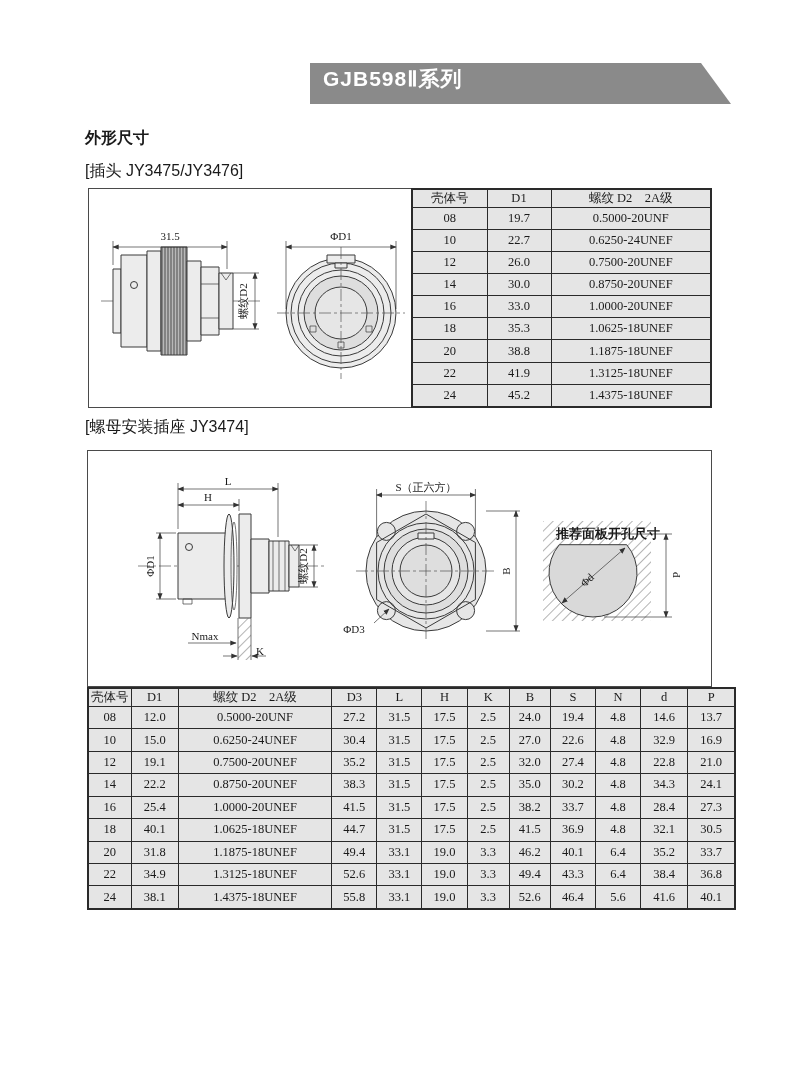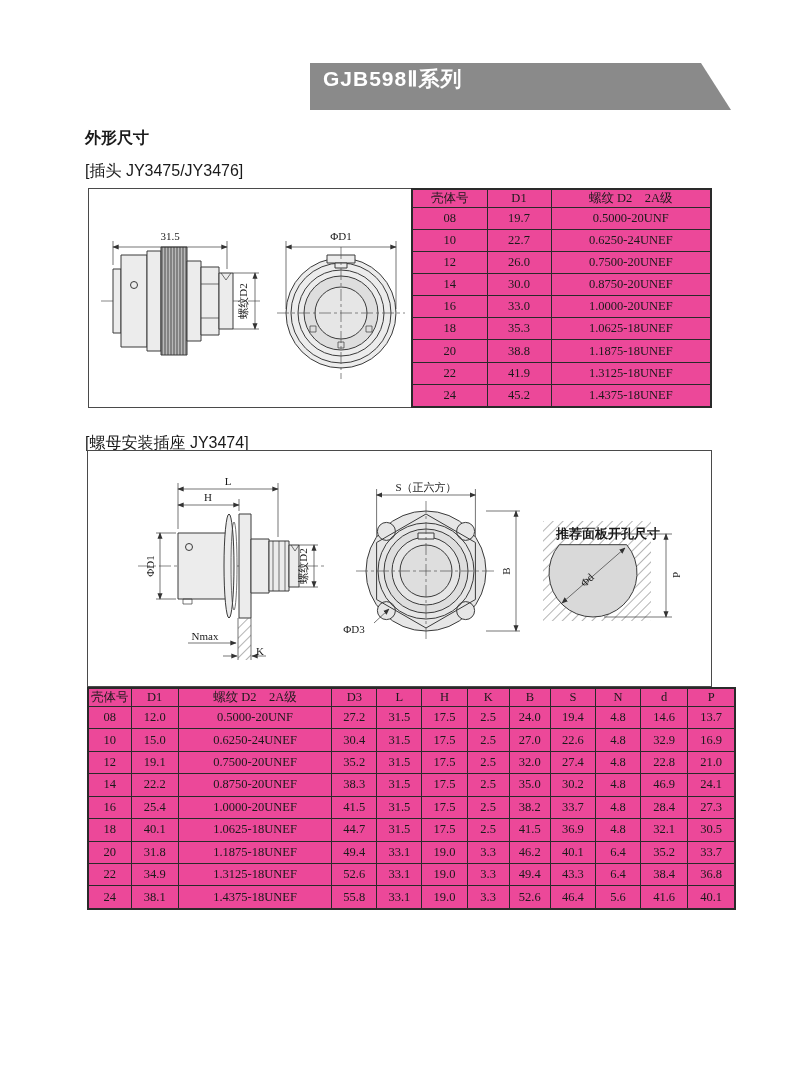--- a/index.html
+++ b/index.html
@@ -1,44 +1,44 @@
 <!DOCTYPE html>
 <html><head>
 <meta charset="utf-8">
 <style>
   html,body{margin:0;padding:0;background:#fff;}
   #page{position:relative;width:800px;height:1086px;background:#ffffff;overflow:hidden;
         font-family:"Liberation Serif",serif;color:#1a1a1a;}
   .abs{position:absolute;}
   
-  .banner{left:310px;top:63px;width:421px;height:47px;background:#8a8a8a;
+  .banner{left:310px;top:63px;width:421px;height:41px;background:#8a8a8a;
           clip-path:polygon(0 0,calc(100% - 30px) 0,100% 100%,0 100%);
           color:#fff;font-family:"Liberation Sans",sans-serif;font-weight:bold;
           font-size:21px;line-height:31px;padding-left:13px;box-sizing:border-box;
           letter-spacing:1px;}
   
   .sec-title{left:85px;top:128px;font-family:Liberation Serif, serif;
              font-weight:bold;font-size:16px;}
   .caption{font-family:"Liberation Sans",sans-serif;font-size:16px;}
   .cap1{left:85px;top:161px;}
-  .cap2{left:85px;top:433px;}
+  .cap2{left:85px;top:417px;}
   
   .figbox{border:1px solid #4a4a4a;box-sizing:border-box;background:#fff;}
   #fig1{left:88px;top:188px;width:324px;height:220px;}
   #fig2{left:87px;top:450px;width:625px;height:237px;}
   .figbox svg{position:absolute;left:0;top:0;}
   
   .dlab{position:absolute;transform:translate(-50%,-50%);font-size:11px;
         white-space:nowrap;color:#1a1a1a;}
   .dlab.rot{transform:translate(-50%,-50%) rotate(-90deg);}
   .dlab.rot45{transform:translate(-50%,-50%) rotate(-42deg);}
   .dlab.big{font-family:"Liberation Sans",sans-serif;font-weight:bold;font-size:13px;}
   
   table.dim{position:absolute;border-collapse:collapse;table-layout:fixed;
-            background:#ec4899;font-size:12.5px;}
+            background:#e5e5e5;font-size:12.5px;}
   table.dim th,table.dim td{border:1px solid #2a2a2a;text-align:center;
             vertical-align:middle;padding:0;font-weight:normal;overflow:hidden;
             white-space:nowrap;}
   table.dim{border:2px solid #2a2a2a;}
   #table1{left:411px;top:188px;width:301px;height:220px;}
   #table2{left:87px;top:687px;width:649px;height:223px;}
   
   .figbox svg *{vector-effect:non-scaling-stroke;}
   .ln{stroke:#3a3a3a;stroke-width:1;fill:none;}
   .thin{stroke:#3a3a3a;stroke-width:.7;fill:none;}
@@ -347,21 +347,21 @@
           <td>14</td>
           <td>22.2</td>
           <td>0.8750-20UNEF</td>
           <td>38.3</td>
           <td>31.5</td>
           <td>17.5</td>
           <td>2.5</td>
           <td>35.0</td>
           <td>30.2</td>
           <td>4.8</td>
-          <td>46.9</td>
+          <td>34.3</td>
           <td>24.1</td>
         </tr>
         <tr>
           <td>16</td>
           <td>25.4</td>
           <td>1.0000-20UNEF</td>
           <td>41.5</td>
           <td>31.5</td>
           <td>17.5</td>
           <td>2.5</td>

